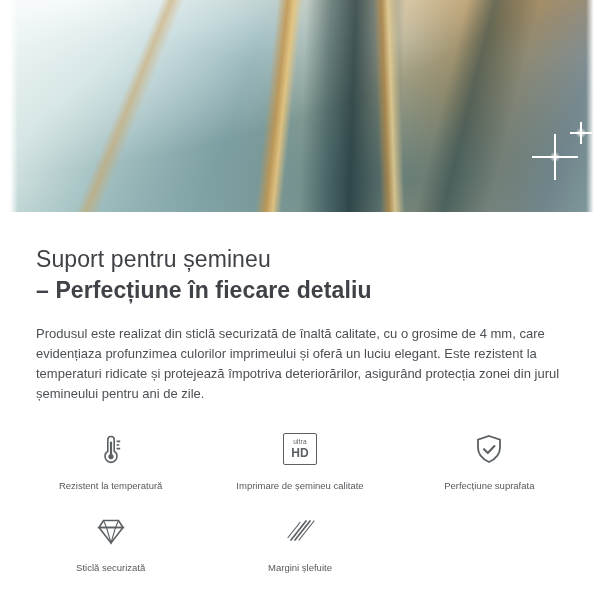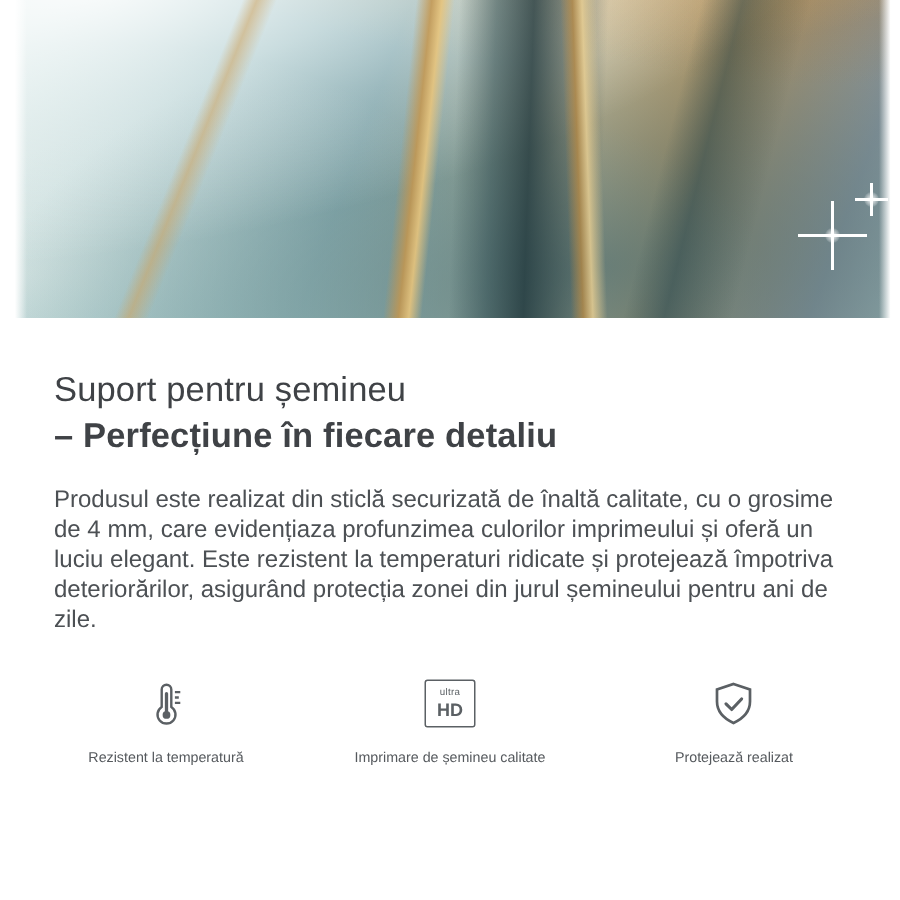--- a/index.html
+++ b/index.html
@@ -105,21 +105,21 @@
   .headline {
     font-size: 23px;
     line-height: 31px;
     color: #3f4246;
     font-weight: 400;
     letter-spacing: .1px;
   }
   .headline .l2 { display: block; font-weight: bold; }
   .body {
     margin-top: 18px;
-    font-size: 16px;
+    font-size: 13px;
     line-height: 20px;
     color: #4c5054;
   }
 
   
   .features {
     margin: 22px 0 0 0;
     padding: 0 16px;
     display: grid;
     grid-template-columns: repeat(3, 1fr);
@@ -211,20 +211,42 @@
       <span class="feature-label">Imprimare de șemineu calitate</span>
     </div>
 
     <div class="feature">
       <span class="feature-icon">
         <svg width="40" height="40" viewBox="0 0 40 40" fill="none" stroke="#5b6064" stroke-width="1.8">
           <path d="M20 7l11 3.6v8.1c0 6.6-4.5 11.3-11 14.3-6.5-3-11-7.7-11-14.3v-8.1L20 7z"></path>
           <path d="M15 20.2l3.8 3.8 6.6-7" stroke-width="2.1" stroke-linecap="round" stroke-linejoin="round"></path>
         </svg>
       </span>
-      <span class="feature-label">Protejează realizat</span>
-    </div>
-
-
+      <span class="feature-label">Perfecțiune suprafata</span>
+    </div>
+
+    <div class="feature">
+      <span class="feature-icon">
+        <svg width="40" height="40" viewBox="0 0 40 40" fill="none" stroke="#5b6064" stroke-width="1.6">
+          <path d="M8 16.5h24L20 32 8 16.5z"></path>
+          <path d="M12.5 9.5h15l4.5 7H8l4.5-7z"></path>
+          <path d="M12.5 9.5L15.5 16.5 20 32 24.5 16.5 27.5 9.5M8 16.5h24" stroke-width="1.1"></path>
+          <path d="M15.5 16.5h9" stroke-width="1.1"></path>
+        </svg>
+      </span>
+      <span class="feature-label">Sticlă securizată</span>
+    </div>
+
+    <div class="feature">
+      <span class="feature-icon">
+        <svg width="40" height="40" viewBox="0 0 40 40" fill="none" stroke="#5b6064" stroke-width="1.7" stroke-linecap="round">
+          <path d="M11 29L26 10"></path>
+          <path d="M15 29L30 10"></path>
+          <path d="M19 29L34 10" stroke-width="1.2"></path>
+          <path d="M8 26.5L20 11.5" stroke-width="1.2"></path>
+        </svg>
+      </span>
+      <span class="feature-label">Margini șlefuite</span>
+    </div>
 
 
   </div>
 </div>
 
 </body></html>

